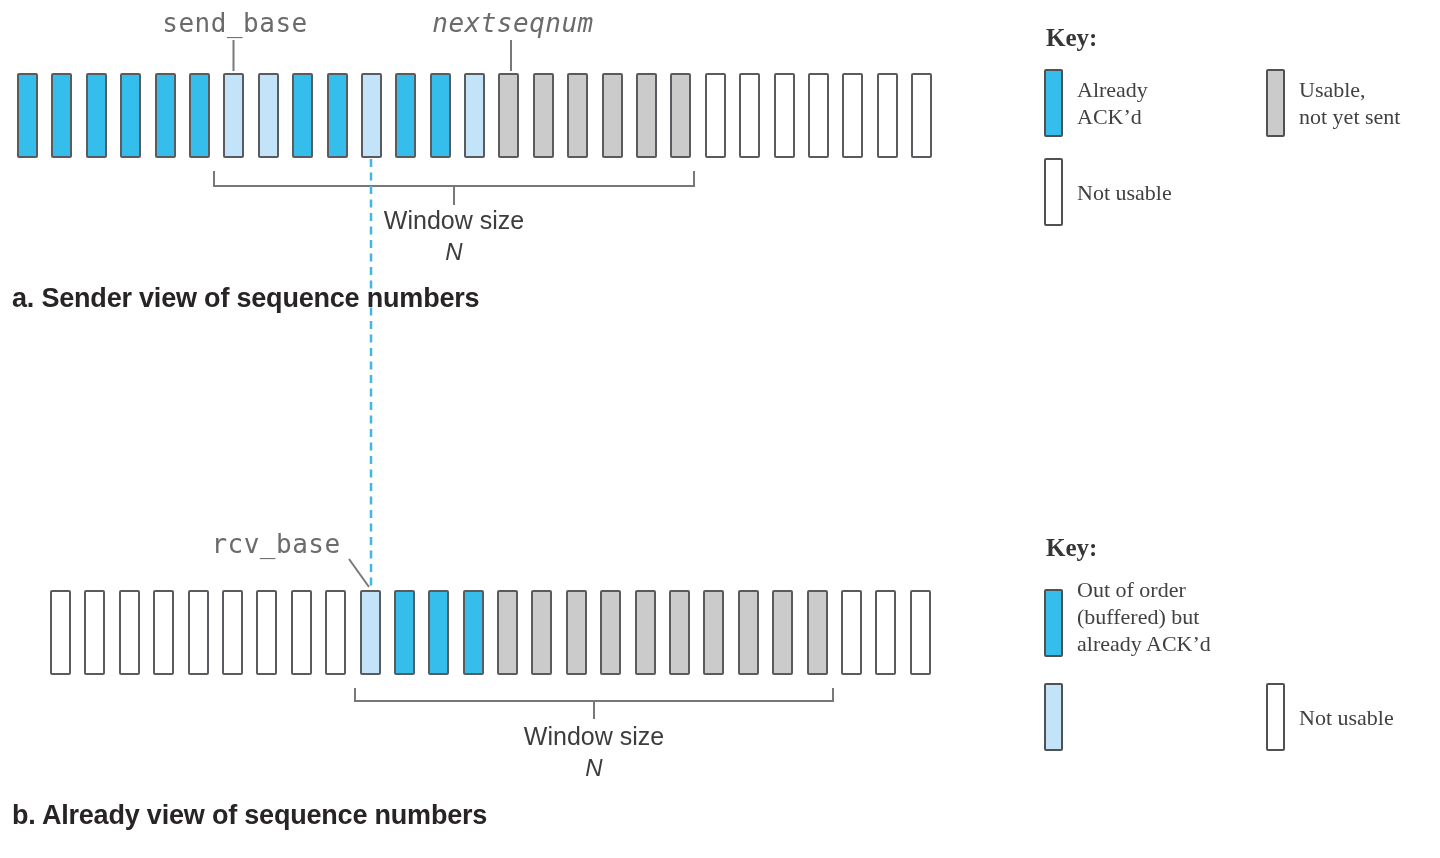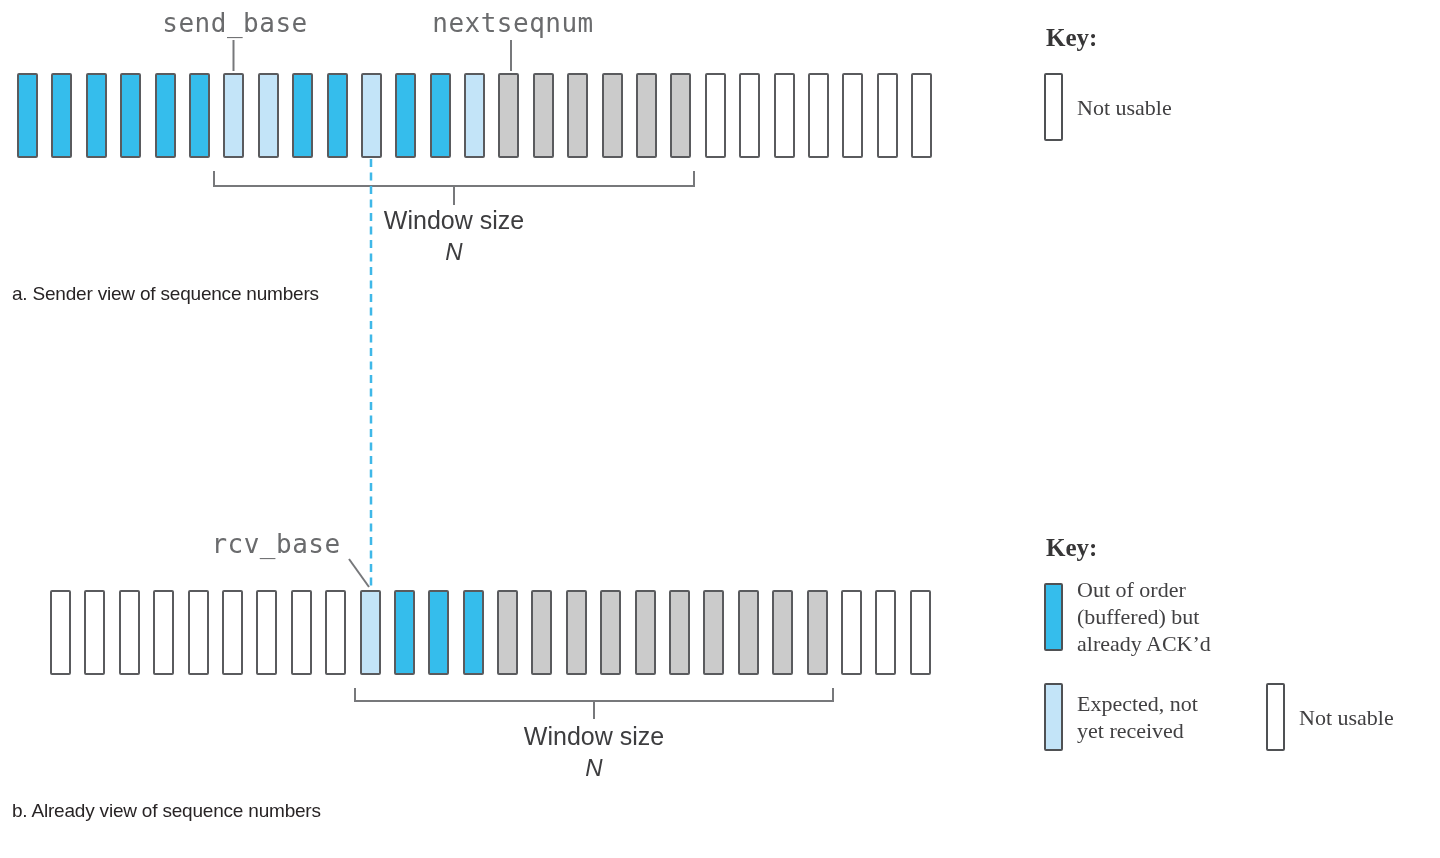--- a/index.html
+++ b/index.html
@@ -17,52 +17,52 @@
   }
   .window-label {
     position:absolute; transform:translateX(-50%);
     font-size:25px; color:#3d3d3f; white-space:nowrap;
   }
   .window-n {
     position:absolute; transform:translateX(-50%);
     font-size:24px; font-style:italic; color:#3d3d3f;
   }
   .caption {
-    position:absolute; font-size:19px; font-weight:normal; color:#282425;
+    position:absolute; font-size:27px; font-weight:bold; color:#282425;
     letter-spacing:-0.2px; white-space:nowrap;
   }
 
   .key { position:absolute; width:396px;font-family:Liberation Serif, serif; }
   .key-title { font-size:25px; font-weight:bold; color:#373637; margin:0 0 17px 2px; }
   .key-row { display:grid; grid-template-columns:222px 1fr; }
   .key-row.row2-sender { margin-top:21px; }
   .key-row.row2-receiver { margin-top:26px; }
   .key-item { display:flex; gap:14px; align-items:center; }
-  .key-item.top { align-items:center; }
+  .key-item.top { align-items:flex-end; }
   .swatch { flex:0 0 auto; width:19px; height:68px; border:2.5px solid #4f5154; border-radius:2px; }
   .key-label { font-size:22px; line-height:27px; color:#414042; white-space:pre-line; }
 
   svg.overlay { position:absolute; left:0; top:0; pointer-events:none; }
 </style>
 </head>
 <body>
 
 <div class="stage">
 
   <svg class="overlay" width="1440" height="858" viewBox="0 0 1440 858">
     <line x1="233.5" y1="40" x2="233.5" y2="71" stroke="#77787b" stroke-width="2"></line>
     <line x1="511" y1="40" x2="511" y2="71" stroke="#77787b" stroke-width="2"></line>
     <path d="M214,171 V186 H694 V171 M454,186 V205" fill="none" stroke="#77787b" stroke-width="2"></path>
     <line x1="371" y1="159" x2="371" y2="589" stroke="#3fb8e8" stroke-width="2.5" stroke-dasharray="8 5.5"></line>
     <line x1="349" y1="559" x2="369" y2="587" stroke="#77787b" stroke-width="2"></line>
     <path d="M355,688 V701 H833 V688 M594,701 V719" fill="none" stroke="#77787b" stroke-width="2"></path>
   </svg>
 
   <div class="mono-label" style="left:235px; top:8px;">send_base</div>
-  <div class="mono-label" style="left:513px; top:8px;">nextseqnum</div>
+  <div class="mono-label" style="left:513px; top:8px;font-style:italic;">nextseqnum</div>
 
   <div class="seq-row" style="left:17px; top:73px;">
       <div class="cell" style="background: rgb(53, 189, 236);"></div>
       <div class="cell" style="background: rgb(53, 189, 236);"></div>
       <div class="cell" style="background: rgb(53, 189, 236);"></div>
       <div class="cell" style="background: rgb(53, 189, 236);"></div>
       <div class="cell" style="background: rgb(53, 189, 236);"></div>
       <div class="cell" style="background: rgb(53, 189, 236);"></div>
       <div class="cell" style="background: rgb(195, 228, 248);"></div>
       <div class="cell" style="background: rgb(195, 228, 248);"></div>
@@ -87,20 +87,32 @@
       <div class="cell" style="background: rgb(255, 255, 255);"></div>
     </div>
 
   <div class="window-label" style="left:454px; top:206px;">Window size</div>
   <div class="window-n" style="left:454px; top:238px;">N</div>
 
   <div class="caption" style="left:12px; top:283px;">a. Sender view of sequence numbers</div>
 
   <div class="key" style="left:1044px; top:24px;">
     <div class="key-title">Key:</div>
+    <div class="key-row">
+      <div class="key-item">
+        <div class="swatch" style="background: rgb(53, 189, 236);"></div>
+        <div class="key-label">Already
+ACK’d</div>
+      </div>
+      <div class="key-item">
+        <div class="swatch" style="background: rgb(203, 203, 203);"></div>
+        <div class="key-label">Usable,
+not yet sent</div>
+      </div>
+    </div>
     <div class="key-row row2-sender">
       <div class="key-item">
         <div class="swatch" style="background: rgb(255, 255, 255);"></div>
         <div class="key-label">Not usable</div>
       </div>
     </div>
   </div>
 
   <div class="mono-label" style="left:276px; top:529px;">rcv_base</div>
 
@@ -144,22 +156,20 @@
       <div class="key-item top">
         <div class="swatch" style="background: rgb(53, 189, 236);"></div>
         <div class="key-label">Out of order
 (buffered) but
 already ACK’d</div>
       </div>
     </div>
     <div class="key-row row2-receiver">
       <div class="key-item">
         <div class="swatch" style="background: rgb(195, 228, 248);"></div>
-        <div class="key-label">Expected, not
-yet received</div>
       </div>
       <div class="key-item">
         <div class="swatch" style="background: rgb(255, 255, 255);"></div>
         <div class="key-label">Not usable</div>
       </div>
     </div>
   </div>
 
 </div>
 

